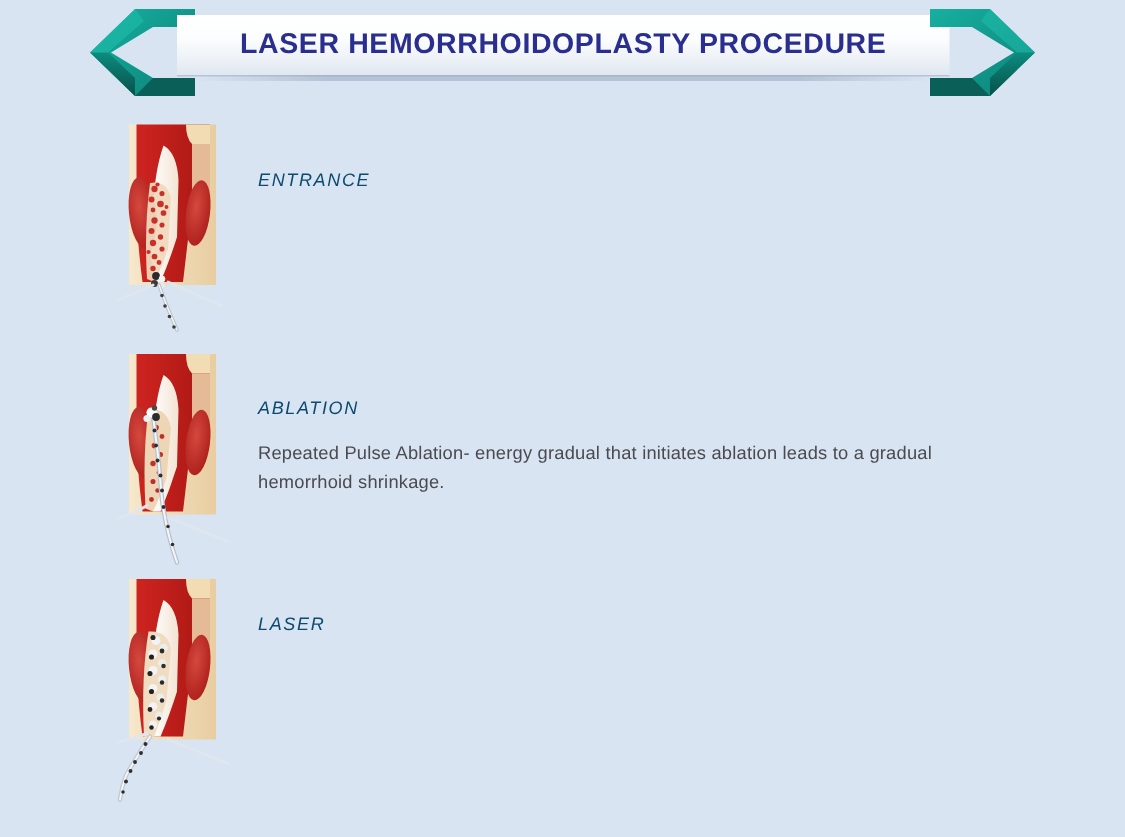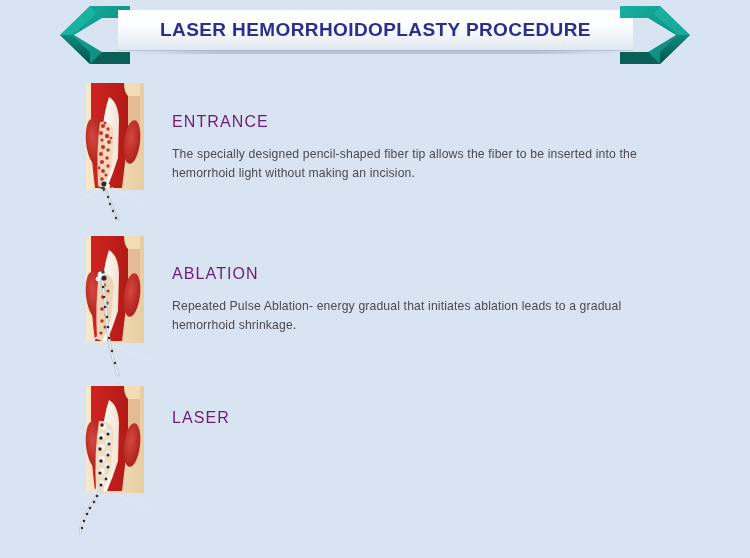--- a/index.html
+++ b/index.html
@@ -42,22 +42,22 @@
   .sec2{top:233px;}
   .sec3{top:383px;}
 
   .fig{
     position:absolute;left:78px;top:0;width:92px;height:152px;
   }
   .fig svg{display:block;}
 
   .txt{position:absolute;left:172px;width:470px;}
   .sec-title{
-    font-size:16px;letter-spacing:1.1px;color:#701a75;
-    font-weight:400;margin:0 0 14px 0;
+    font-size:12px;letter-spacing:1.1px;color:#0c4a6e;
+    font-weight:400;margin:0 0 14px 0;font-style:italic;
   }
   .sec-body{
     font-size:12.2px;line-height:19px;color:#4a4a4f;margin:0;
     letter-spacing:.15px;
   }
   .t1{top:33px;}
   .t2{top:32px;}
   .t3{top:26px;}
 </style>
 </head>
@@ -172,21 +172,20 @@
       </g>
 
       <path d="M24,110 Q12,116 0,120" stroke="#dfe6ee" stroke-width="2" fill="none" stroke-linecap="round"></path>
 
       <path d="M34,108 Q52,116 70,124" stroke="#dfe6ee" stroke-width="1.8" fill="none" stroke-linecap="round"></path>
     </svg>
   </div>
 
   <div class="txt t1">
     <div class="sec-title">ENTRANCE</div>
-    <p class="sec-body">The specially designed pencil-shaped fiber tip allows the fiber to be inserted into the hemorrhoid light without making an incision.</p>
   </div>
 </div>
 
 <div class="section sec2">
 
   <div class="fig">
     <svg width="92" height="152" viewBox="0 0 92 152">
       <rect x="8" y="3" width="58" height="107" fill="url(#tanL)"></rect>
       <path d="M13,3 H62 V52 Q56,64 48,74 L44,108 H17 Q12,70 13,40 Z" fill="url(#redW)"></path>
       <path d="M46,3 H62 V16 H50 Q46,12 46,3 Z" fill="#f1dcb4"></path>

